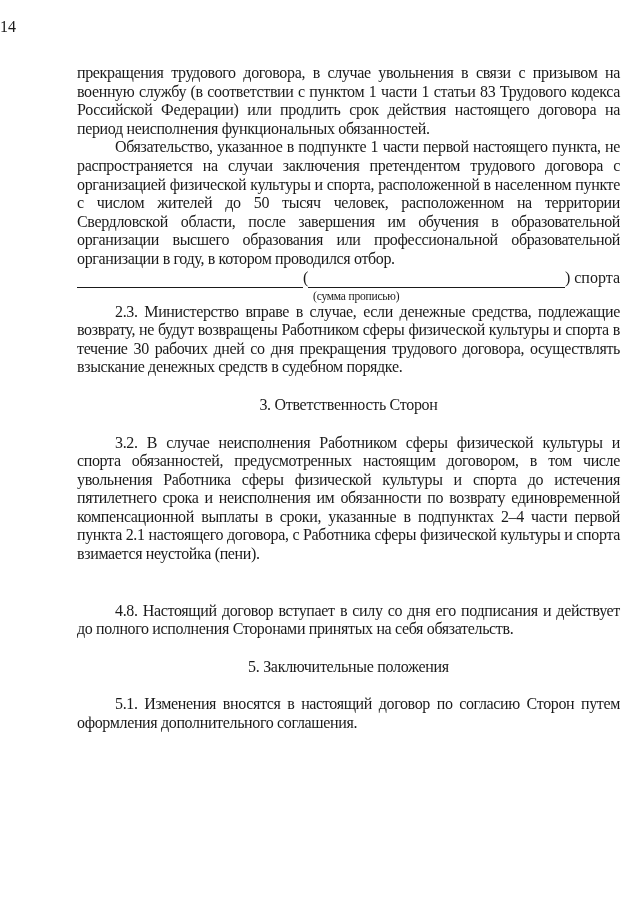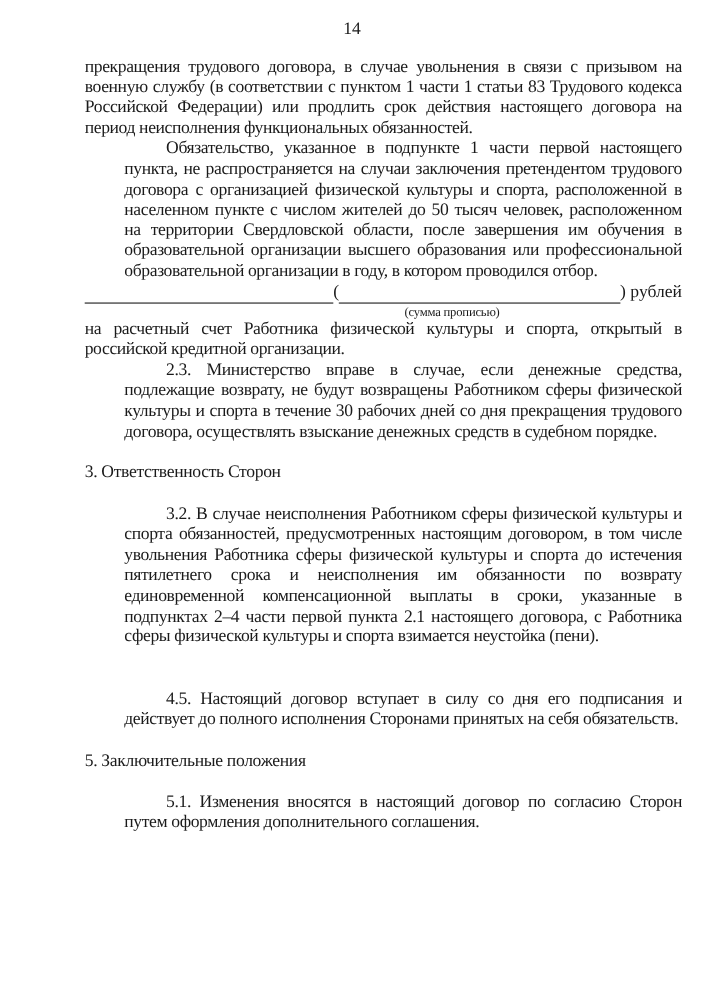--- a/index.html
+++ b/index.html
@@ -1,52 +1,51 @@
 <!DOCTYPE html>
 <html><head>
 <meta charset="utf-8">
 <style>
   html, body { margin:0; padding:0; background:#ffffff; }
   body { width:640px; height:905px; position:relative; overflow:hidden;
          font-family:"Liberation Serif", serif; color:#1a1a1a; }
-  .page-num { position:absolute; top:18px; left:0; width:640px; text-align:center; font-size:16px; }
+  .page-num { position:absolute; top:18px; left:0; width:640px; font-size:16px; }
   .body { position:absolute; left:77px; width:543px; font-size:16px; line-height:18.6px; }
   p { margin:0; text-align:justify; text-align-last:left; letter-spacing:-0.35px; word-spacing:0px; }
-  p.ind { text-indent:38px;margin-left:36px; }
+  p.ind { text-indent:38px; }
   .jl { text-align-last:justify; }
-  h2 { margin:0; font-weight:normal; font-size:16px; text-align:left; letter-spacing:-0.3px; }
+  h2 { margin:0; font-weight:normal; font-size:16px; text-align:center; letter-spacing:-0.3px; }
   .blank-row { display:flex; align-items:flex-end; height:19px; }
   .u1 { width:226px; border-bottom:1px solid #1a1a1a; height:14px; }
   .u2 { flex:1; border-bottom:1px solid #1a1a1a; height:14px; }
-  .caption { font-size:11.5px; line-height:14px; text-align:center; padding-left:236px; width:196px; margin-top:1px; letter-spacing:-0.2px; }
+  .caption { font-size:11.5px; line-height:14px; padding-left:236px; width:196px; margin-top:1px; letter-spacing:-0.2px; }
 </style>
 </head>
 <body>
 
 <div class="page-num">14</div>
 
-<div class="body" style="top:52px;">
+<div class="body" style="top:64px;">
   <p>прекращения трудового договора, в случае увольнения в связи с призывом на военную службу (в соответствии с пунктом 1 части 1 статьи 83 Трудового кодекса Российской Федерации) или продлить срок действия настоящего договора на период неисполнения функциональных обязанностей.</p>
   <p class="ind">Обязательство, указанное в подпункте 1 части первой настоящего пункта, не распространяется на случаи заключения претендентом трудового договора с организацией физической культуры и спорта, расположенной в населенном пункте с числом жителей до 50 тысяч человек, расположенном на территории Свердловской области, после завершения им обучения в образовательной организации высшего образования или профессиональной образовательной организации в году, в котором проводился отбор.</p>
   <div class="blank-row">
     <span class="u1"></span>
     <span>(</span>
     <span class="u2"></span>
-    <span>) рублей</span>
+    <span>) спорта</span>
   </div>
   <div class="caption">(сумма прописью)</div>
-  <p>на расчетный счет Работника физической культуры и спорта, открытый в российской кредитной организации.</p>
   <p class="ind">2.3. Министерство вправе в случае, если денежные средства, подлежащие возврату, не будут возвращены Работником сферы физической культуры и спорта в течение 30 рабочих дней со дня прекращения трудового договора, осуществлять взыскание денежных средств в судебном порядке.</p>
 
   <div style="height:19px"></div>
   <h2>3. Ответственность Сторон</h2>
   <div style="height:19px"></div>
   <p class="ind">3.2. В случае неисполнения Работником сферы физической культуры и спорта обязанностей, предусмотренных настоящим договором, в том числе увольнения Работника сферы физической культуры и спорта до истечения пятилетнего срока и неисполнения им обязанности по возврату единовременной компенсационной выплаты в сроки, указанные в подпунктах 2–4 части первой пункта 2.1 настоящего договора, с Работника сферы физической культуры и спорта взимается неустойка (пени).</p>
 
   <div style="height:19px"></div>
   <div style="height:19px"></div>
-  <p class="ind">4.5. Настоящий договор вступает в силу со дня его подписания и действует до полного исполнения Сторонами принятых на себя обязательств.</p>
+  <p class="ind">4.8. Настоящий договор вступает в силу со дня его подписания и действует до полного исполнения Сторонами принятых на себя обязательств.</p>
 
   <div style="height:19px"></div>
   <h2>5. Заключительные положения</h2>
   <div style="height:19px"></div>
   <p class="ind">5.1. Изменения вносятся в настоящий договор по согласию Сторон путем оформления дополнительного соглашения.</p>
 </div>
 
 </body></html>

